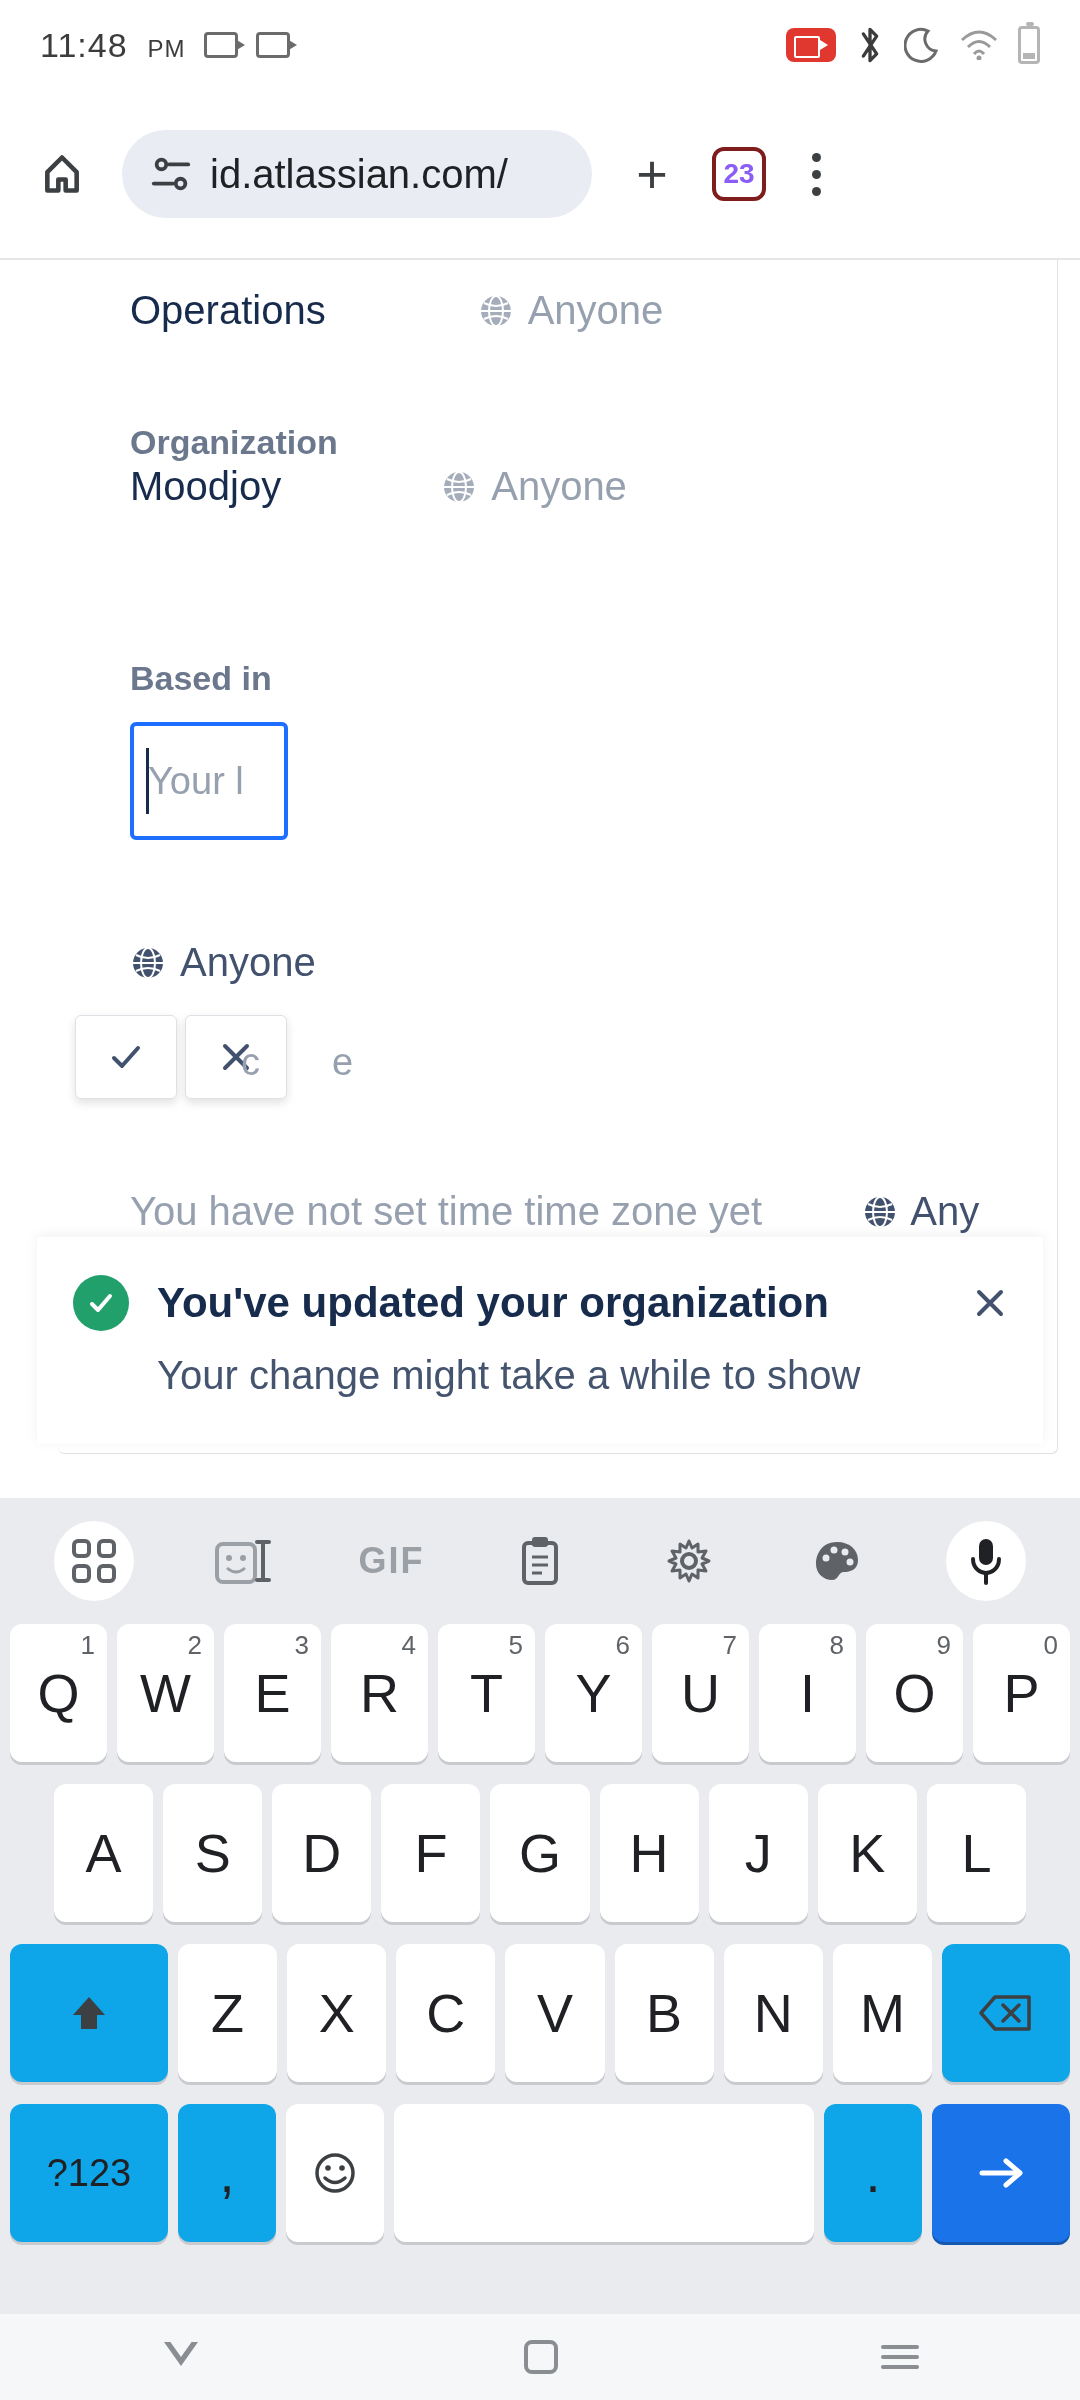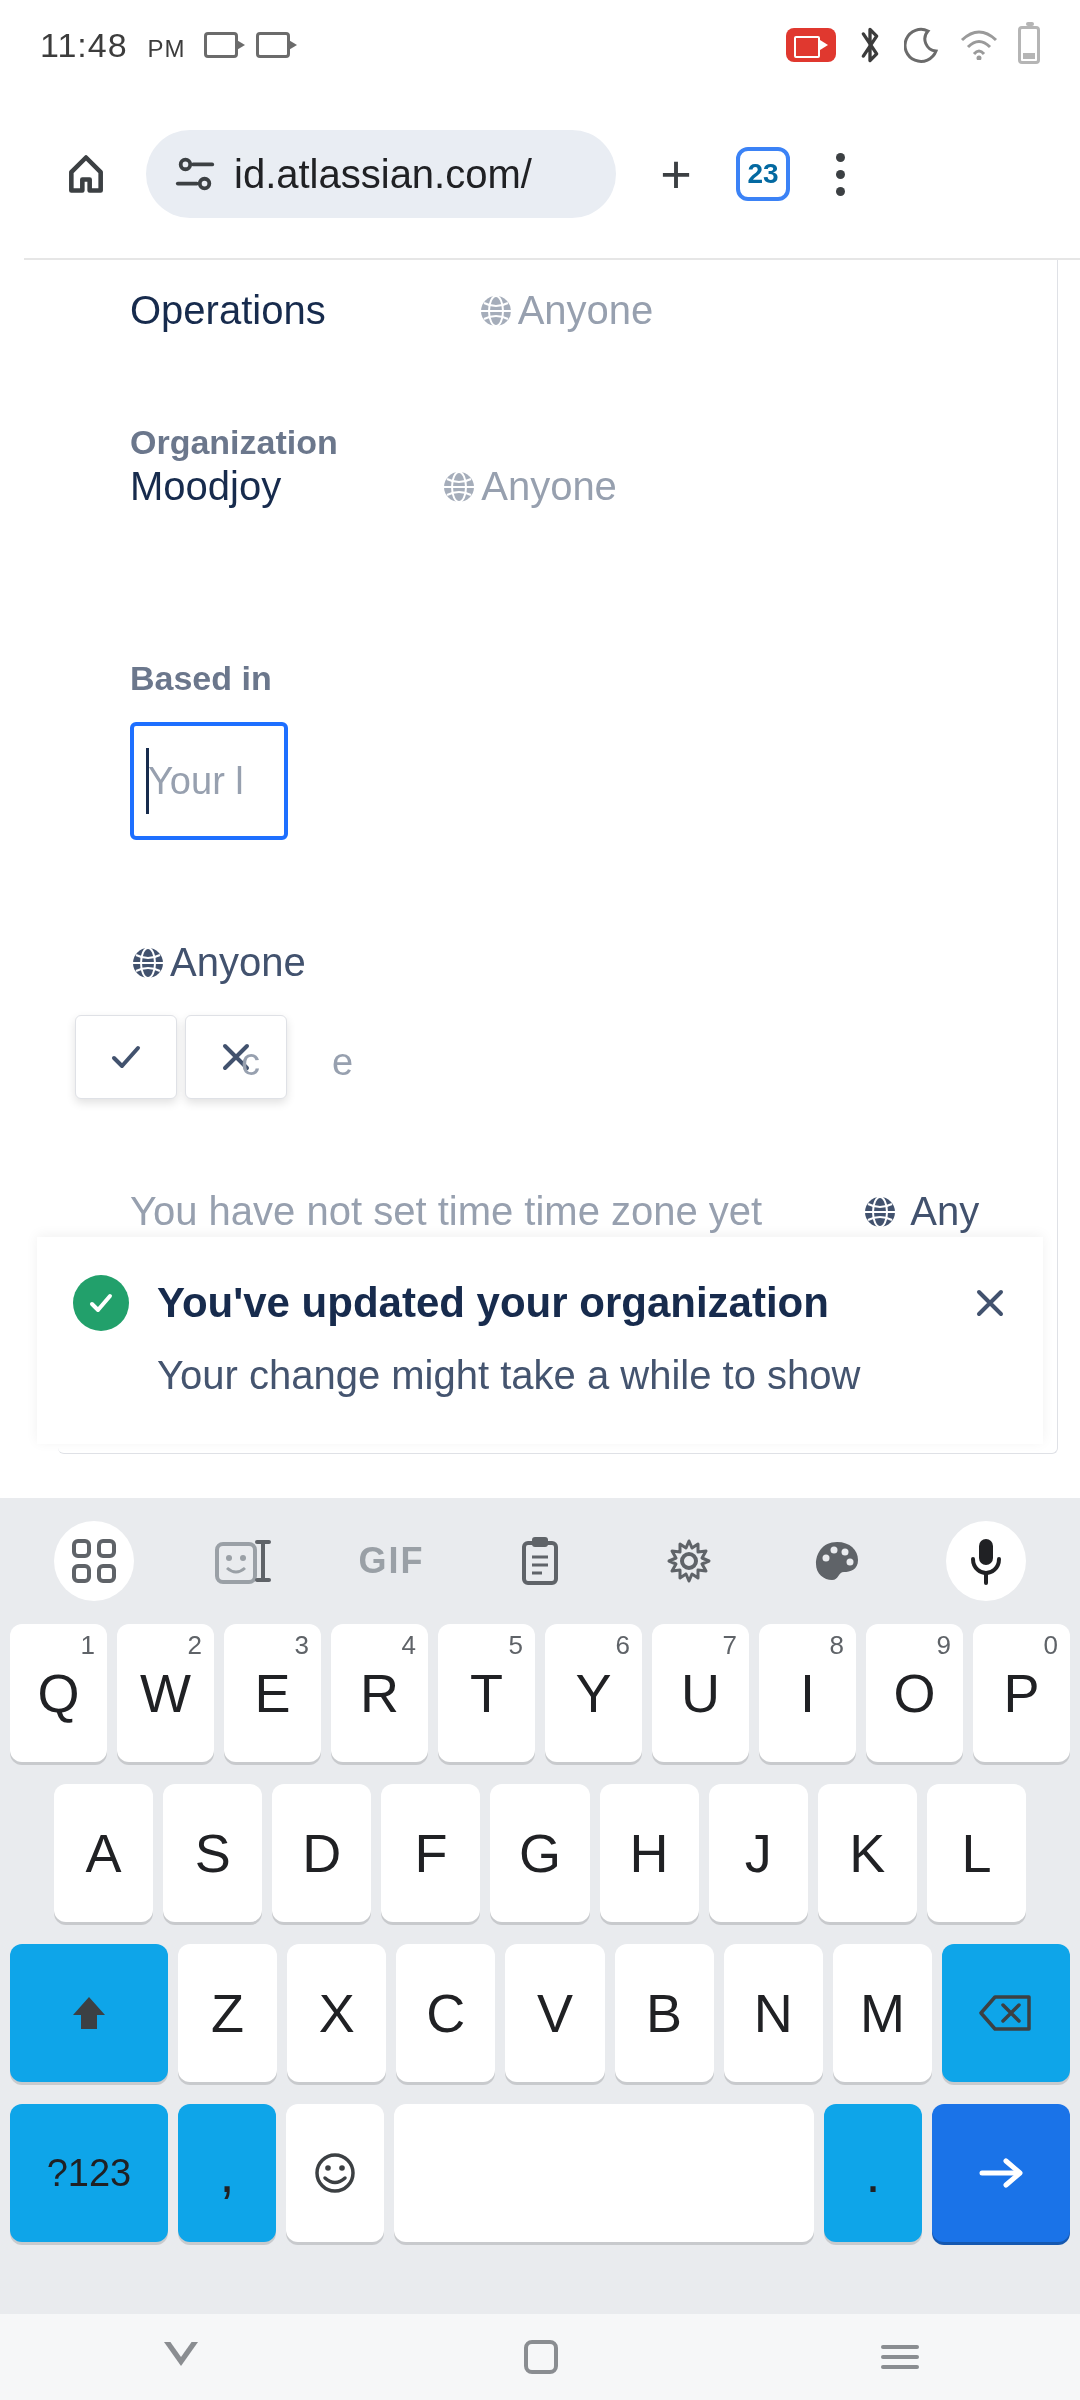--- a/index.html
+++ b/index.html
@@ -17,39 +17,39 @@
   .ico-cam-red::before { content: ""; position: absolute; left: 8px; top: 8px; width: 22px; height: 18px; border: 2px solid #fff; border-radius: 2px; }
   .ico-cam-red::after { content: ""; position: absolute; left: 34px; top: 12px; width: 0; height: 0; border-top: 5px solid transparent; border-bottom: 5px solid transparent; border-left: 8px solid #fff; }
   .ico-bt { font-size: 34px; color: #3c3c3c; }
   .ico-moon { font-size: 36px; color: #6b6b6b; }
   .ico-wifi { font-size: 34px; color: #7a7a7a; }
   .ico-batt { width: 22px; height: 38px; border: 3px solid #b5b5b5; border-radius: 4px; position: relative; }
   .ico-batt::before { content: ""; position: absolute; top: -7px; left: 5px; width: 8px; height: 4px; background: #b5b5b5; border-radius: 2px; }
   .ico-batt::after { content: ""; position: absolute; bottom: 2px; left: 2px; right: 2px; height: 6px; background: #b5b5b5; }
 
   
-  .chrome { height: 170px; display: flex; align-items: center; padding: 0 32px; gap: 30px; border-bottom: 2px solid #e6e6e6; margin-left: 24px; }
+  .chrome { height: 170px; display: flex; align-items: center; padding: 0 32px; gap: 30px; border-bottom: 2px solid #e6e6e6; }
   .home-btn { width: 60px; height: 60px; display:flex; align-items:center; justify-content:center; }
   .home-ic { width:44px; height:44px; }
   .url-bar { flex: 0 1 470px; height: 88px; background: #e9edf3; border-radius: 44px; display: flex; align-items: center; padding: 0 28px; gap: 18px; }
   .site-ic { width:42px; height:42px; color:#3c4043; }
   .url-text { font-size: 40px; color: #202124; white-space: nowrap; overflow: hidden; text-overflow: ellipsis; }
   .plus-btn { width:60px; height:60px; display:flex; align-items:center; justify-content:center; }
   .plus-ic { font-size: 54px; color:#3c4043; font-weight:300; }
-  .tabs-btn { width:54px; height:54px; border:4px solid #3b82f6; border-radius:12px; display:flex; align-items:center; justify-content:center; font-size:28px; font-weight:700; color:#0369a1; }
+  .tabs-btn { width:54px; height:54px; border:4px solid #7f1d1d; border-radius:12px; display:flex; align-items:center; justify-content:center; font-size:28px; font-weight:700; color:#8b5cf6; }
   .menu-btn { width:40px; display:flex; flex-direction:column; align-items:center; gap:8px; }
   .menu-btn span { width:9px; height:9px; background:#3c4043; border-radius:50%; }
 
   
   .page { position: relative; height: 1226px; overflow: hidden; }
   .card { position:absolute; left:58px; right:22px; top:0; bottom:32px; border:1px solid #dfe1e6; border-left:none; border-top:none; border-radius:0 0 6px 6px; padding: 20px 40px 0 72px; }
   .section-label { font-size: 34px; color:#6b778c; font-weight:600; margin-top: 26px; }
   .field-row { display:flex; align-items:center; gap: 64px; margin-top: 2px; }
   .field-value { font-size: 40px; color:#172b4d; }
-  .vis-chip { display:flex; align-items:center; gap:4px; }
+  .vis-chip { display:flex; align-items:center; gap:14px; }
   .globe-light { width:36px; height:36px; color:#a5adba; }
   .globe-dark { width:36px; height:36px; color:#42526e; }
   .vis-text-light { font-size: 40px; color:#97a0af; }
   .vis-text-dark { font-size: 40px; color:#42526e; font-weight:500; }
 
   .based-in-block { margin-top: 150px; }
   .input-wrap { margin-top: 24px; display:flex; align-items:flex-start; gap: 100px; flex-direction: column; }
   .text-input { width: 158px; height: 118px; border:4px solid #1e6fff; border-radius:6px; background:#fff; padding: 0 14px; font-size:38px; color:#97a0af; display:flex; align-items:center; position:relative; }
   .cursor { position:absolute; left:12px; top:22px; bottom:22px; width:3px; background:#172b4d; }
   .confirm-row { margin-top: 30px; display:flex; gap:8px; position:relative; left:-55px; }

